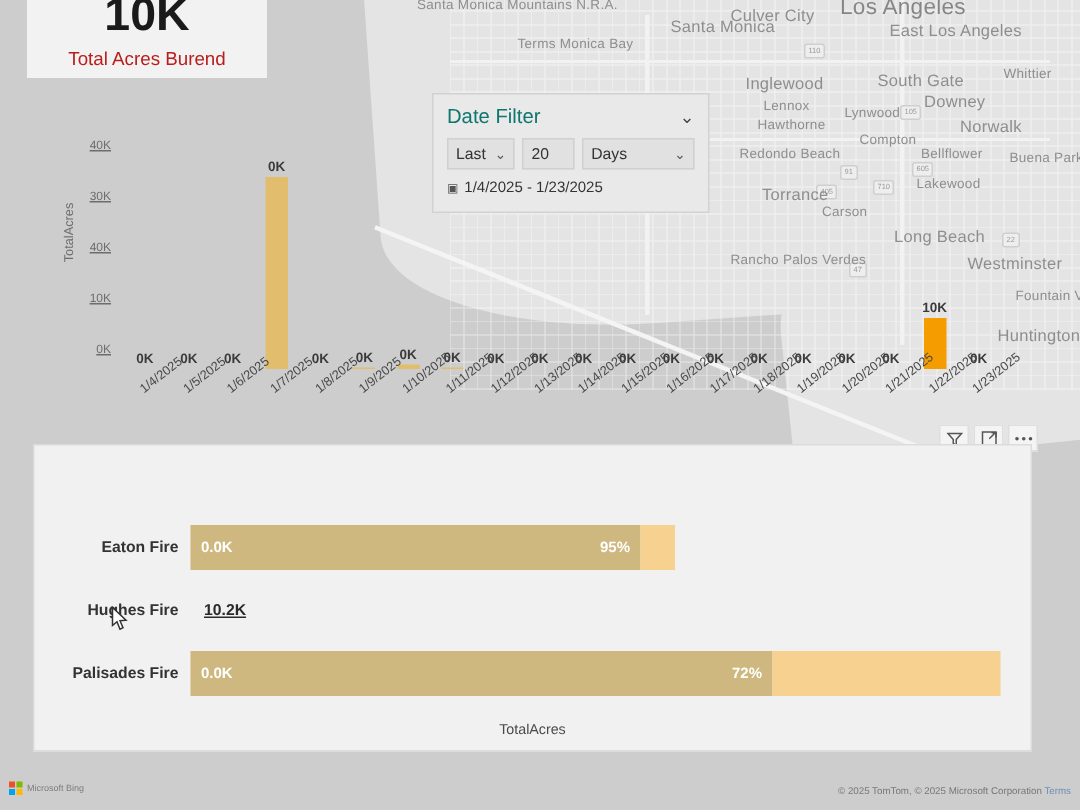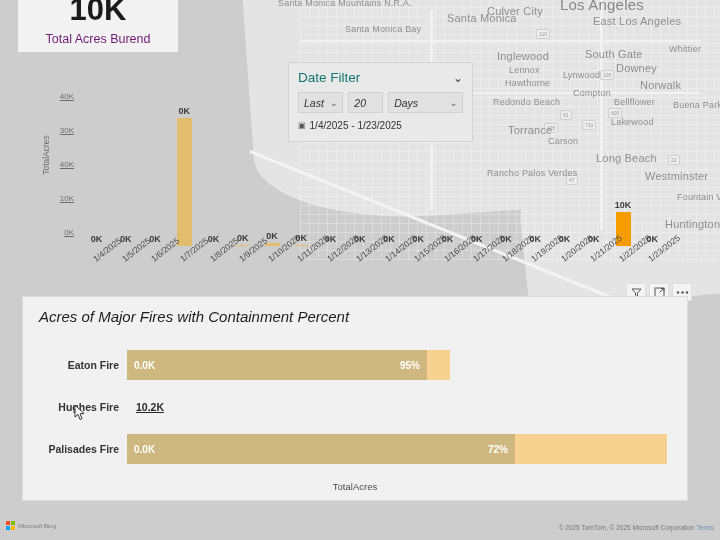--- a/index.html
+++ b/index.html
@@ -67,21 +67,21 @@
   
   .kpi-card {
     position: absolute; left: 18px; top: -16px;
     width: 160px; height: 68px;
     background: #f2f2f2;
     display: flex; flex-direction: column;
     align-items: center; justify-content: flex-end;
     padding-bottom: 6px;
   }
   .kpi-value { font-size: 31px; font-weight: 700; color: #1a1a1a; line-height: 1; }
-  .kpi-label { font-size: 12.5px; color: #701a75; margin-top: 7px; }
+  .kpi-label { font-size: 12.5px; color: #b91c1c; margin-top: 7px; }
 
   
   .chart-top { position: absolute; left: 0; top: 56px; width: 700px; height: 230px; }
   .chart-title {
     position: absolute; left: 33px; top: 0;
     font-size: 15.5px; font-style: italic; color: #1d1d1d;
     letter-spacing: .1px;
   }
   .y-axis-title {
     position: absolute; left: 26px; top: 94px;
@@ -122,21 +122,21 @@
 
   
   .date-filter {
     position: absolute; left: 288px; top: 62px;
     width: 185px; height: 80px;
     background: #e9e9e9; border: 1px solid #d2d2d2;
     padding: 7px 9px;
   }
   .df-head { display: flex; align-items: center; justify-content: space-between; }
   .df-title { font-size: 13.5px; color: #0f766e; }
-  .df-row { display: flex; gap: 5px; margin-top: 7px; font-style: italic; }
+  .df-row { display: flex; gap: 5px; margin-top: 7px; }
   .df-ctl {
     background: #e1e1e1; border: 1px solid #d0d0d0;
     height: 21px; display: flex; align-items: center;
     padding: 0 5px; font-size: 10.5px; color: #333;
     justify-content: space-between;
   }
   .df-ctl.last { width: 47px; }
   .df-ctl.num  { width: 36px; justify-content: flex-start; }
   .df-ctl.unit { width: 78px; }
   .df-range {
@@ -235,21 +235,21 @@
     <div class="shield" style="left:536px;top:29px;">110</div>
     <div class="shield" style="left:600px;top:70px;">105</div>
     <div class="shield" style="left:560px;top:110px;">91</div>
     <div class="shield" style="left:608px;top:108px;">605</div>
     <div class="shield" style="left:582px;top:120px;">710</div>
     <div class="shield" style="left:544px;top:123px;">405</div>
     <div class="shield" style="left:566px;top:175px;">47</div>
     <div class="shield" style="left:668px;top:155px;">22</div>
     <div id="map-labels">
         <div class="map-label" style="left: 278px; top: -2px;">Santa Monica Mountains N.R.A.</div>
-        <div class="map-label" style="left: 345px; top: 24px;">Santa Monica Bay</div>
+        <div class="map-label" style="left: 345px; top: 24px;">Terms Monica Bay</div>
         <div class="map-label big" style="left: 560px; top: -4px;">Los Angeles</div>
         <div class="map-label mid" style="left: 487px; top: 5px;">Culver City</div>
         <div class="map-label mid" style="left: 447px; top: 12px;">Santa Monica</div>
         <div class="map-label mid" style="left: 593px; top: 15px;">East Los Angeles</div>
         <div class="map-label" style="left: 669px; top: 44px;">Whittier</div>
         <div class="map-label mid" style="left: 497px; top: 50px;">Inglewood</div>
         <div class="map-label mid" style="left: 585px; top: 48px;">South Gate</div>
         <div class="map-label mid" style="left: 616px; top: 62px;">Downey</div>
         <div class="map-label" style="left: 509px; top: 65px;">Lennox</div>
         <div class="map-label" style="left: 563px; top: 70px;">Lynwood</div>
@@ -432,21 +432,20 @@
     <div class="tool-btn">
       <svg width="13" height="5" viewBox="0 0 13 5">
           <circle cx="2" cy="2.5" r="1.2" fill="#555"></circle>
           <circle cx="6.5" cy="2.5" r="1.2" fill="#555"></circle>
           <circle cx="11" cy="2.5" r="1.2" fill="#555"></circle>
         </svg>
     </div>
   </div>
 
   <div class="chart-bot">
-    <div class="bot-title">Acres of Major Fires with Containment Percent</div>
     <div id="bot-rows">
         <div class="row" style="top: 52px;">
           <div class="row-label">Eaton Fire</div>
           <div class="track">
             <div class="seg seg-pct tan" style="width: 300px;">
               <span class="in-lbl">0.0K</span>
               <span style="flex: 1 1 0%;"></span>
               <span class="in-lbl">95%</span>
             </div>
             <div class="seg-rest" style="width: 23px; background: rgb(246, 209, 144);"></div>

